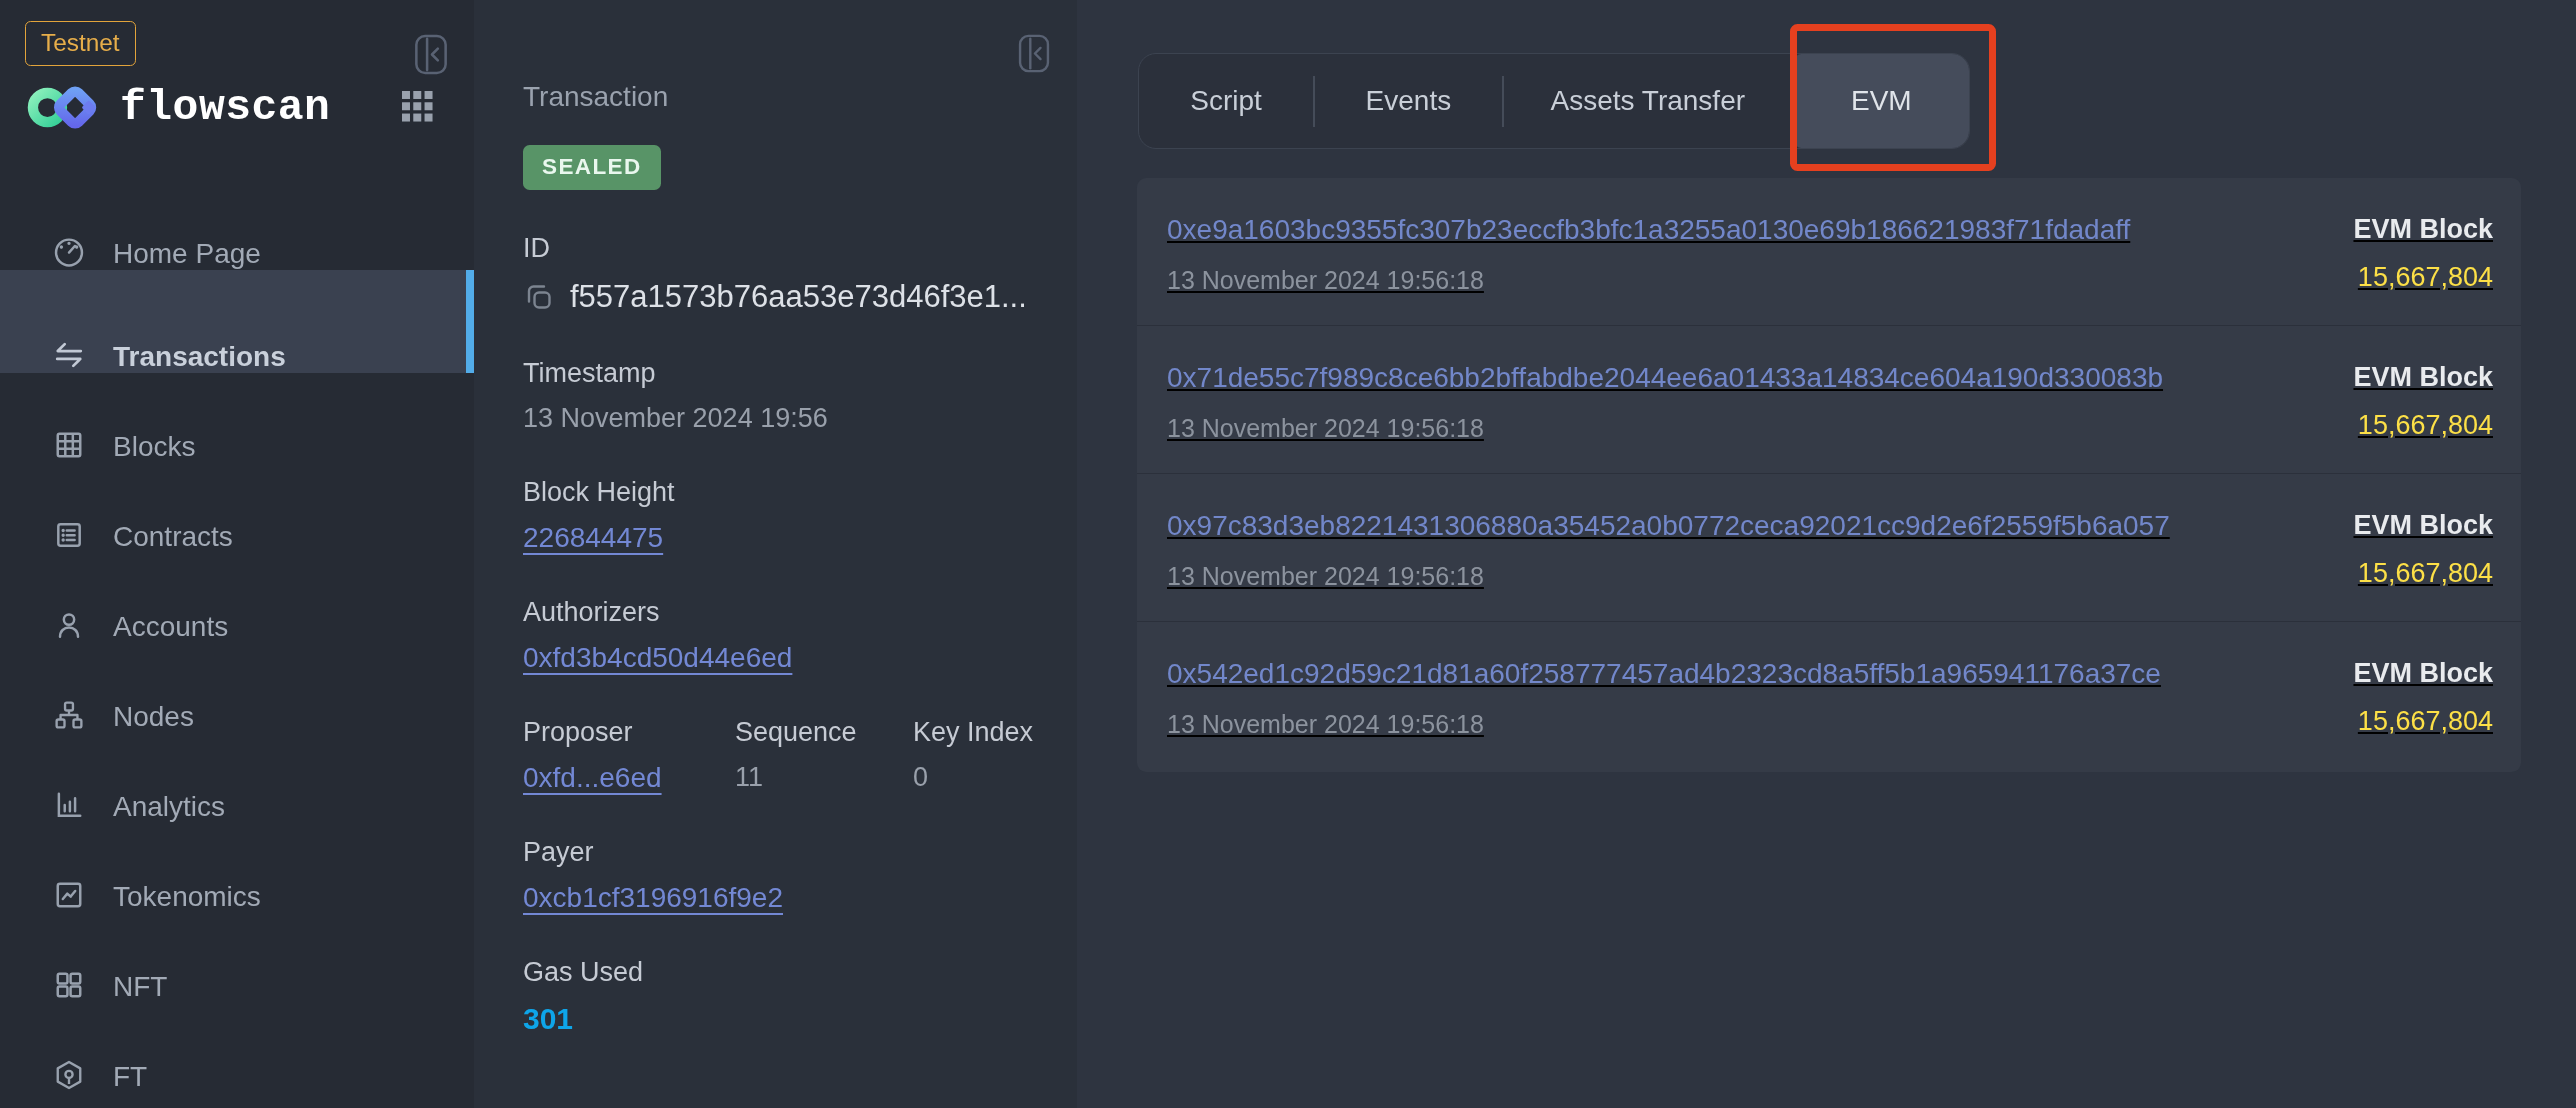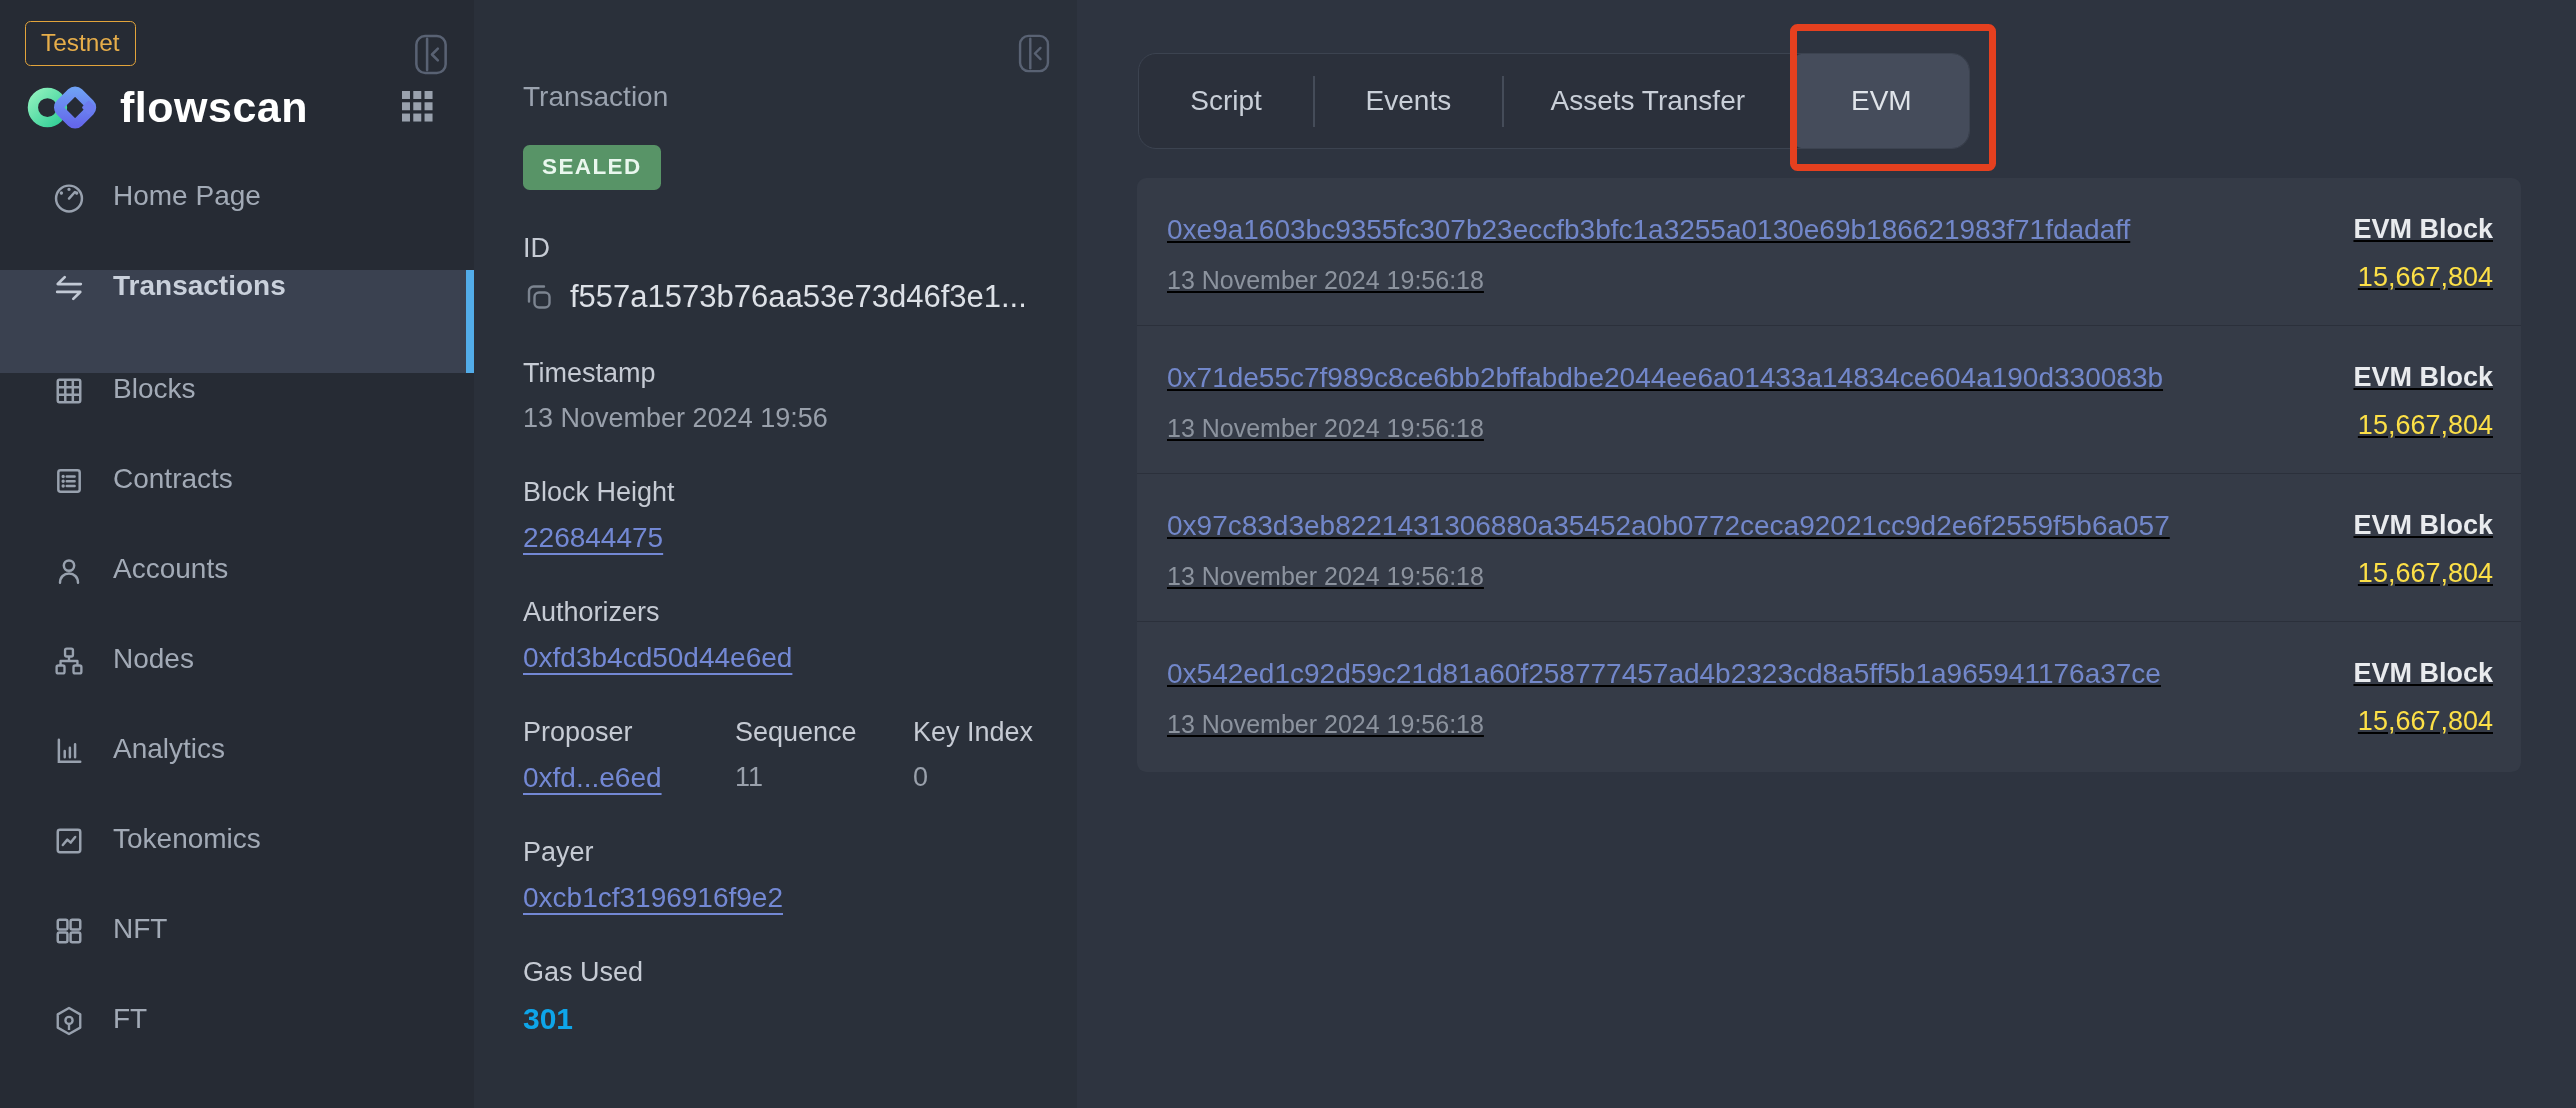--- a/index.html
+++ b/index.html
@@ -7,26 +7,26 @@
   body { font-family: "Liberation Sans", sans-serif; }
   .stage { position:relative; width:2576px; height:1109px; overflow:hidden; background:#2e3440; }
 
   
   .sidebar { position:absolute; left:0; top:0; width:474px; height:100%; background:#262b34; }
   .testnet-badge { position:absolute; left:25px; top:20.6px; border:1.9px solid #e2a43b; color:#e7ae4a;
     border-radius:5.6px; padding:7.5px 15px; font-size:24.4px; }
   .collapse-btn { position:absolute; top:34px; color:#596273; cursor:pointer; }
   .collapse-sidebar { right:26px; }
   .collapse-middle { right:27px; }
-  .brand { position:absolute; left:24.4px; top:81px; display:flex; align-items:center; }
+  .brand { position:absolute; left:24.4px; top:81px; display:flex; align-items:center;font-family:Liberation Mono, monospace; }
   .brand-name { margin-left:20.6px; font-size:43px; font-weight:700; color:#ffffff; letter-spacing:0.5px; }
   .grid-btn { position:absolute; left:402px; top:91px; color:#99a1ad; cursor:pointer; }
 
   .nav { position:absolute; left:0; top:180px; width:100%; }
-  .nav-item { position:relative; height:90px; display:flex; align-items:flex-start; padding-left:51px;
+  .nav-item { position:relative; height:90px; display:flex; align-items:flex-end; padding-left:51px;
     color:#a2aab6; font-size:28px; cursor:pointer; }
   .nav-item .nicon { width:36px; height:36px; margin-right:26px; color:#98a1ae; flex:0 0 auto; }
   .nav-item.selected { height:103px; background:#3a4150; color:#c9d0db; font-weight:700; }
   .nav-item.selected .nicon { color:#c2c9d5; }
   .sel-bar { position:absolute; right:0; top:0; width:8.4px; height:100%; background:#52ace9; }
 
   
   .middle { position:absolute; left:474px; top:0; width:603px; height:100%; background:#2a303a; padding:0 38px 0 49px; }
   .tx-title { margin-top:81px; font-size:28px; color:#9aa2ae; font-weight:400; }
   .sealed-badge { display:inline-block; margin-top:32px; background:#589467; color:#e9f7ee;

